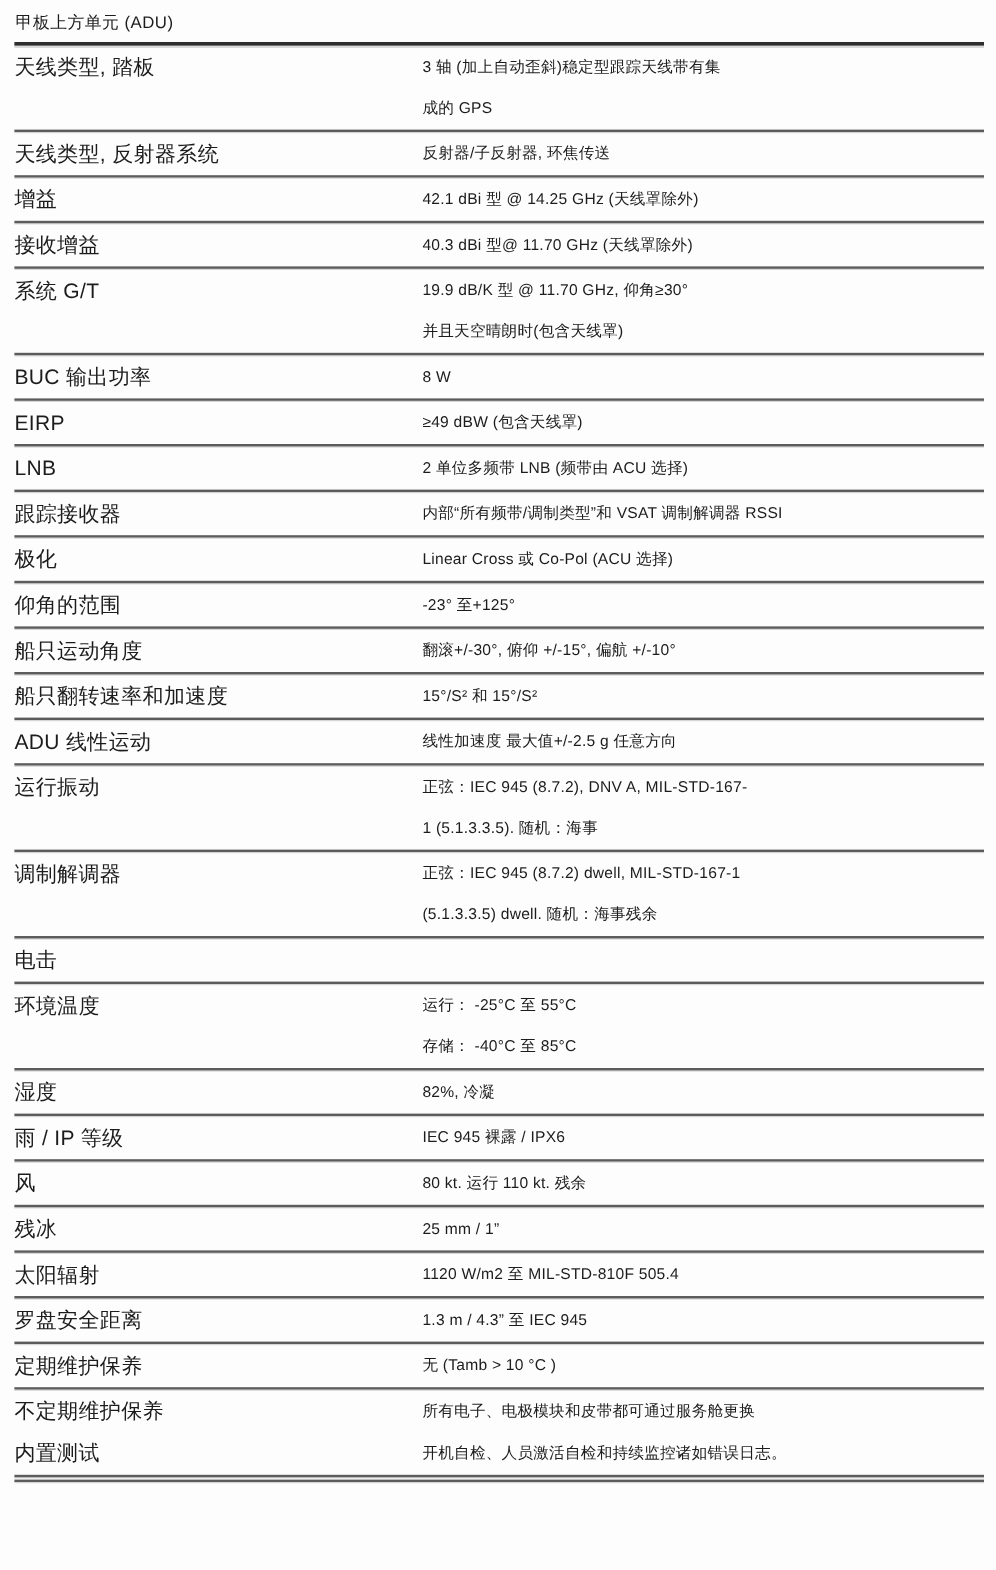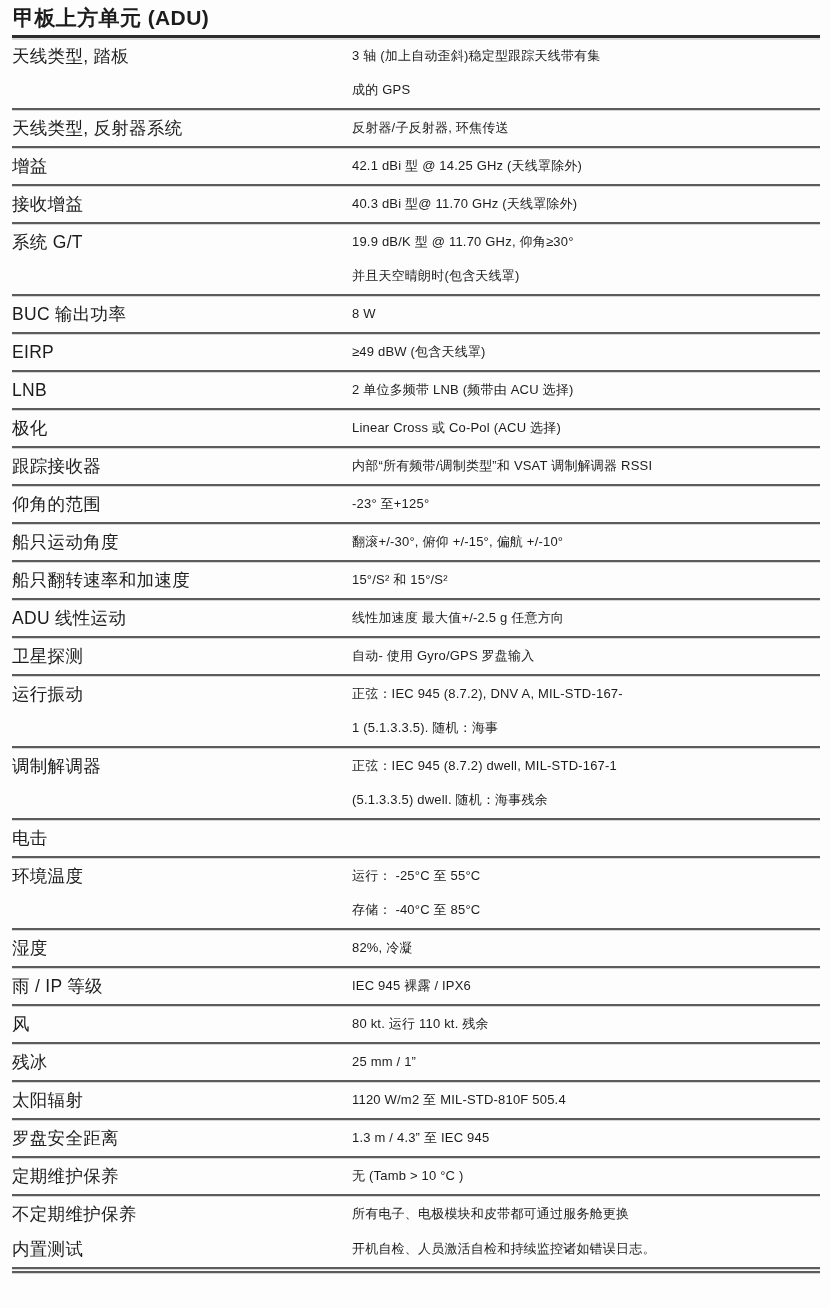--- a/index.html
+++ b/index.html
@@ -12,22 +12,22 @@
     margin: 0; padding: 0;
     width: 830px; height: 1308px;
     background: #fdfdfd;
     color: var(--text);
     font-family: "Liberation Sans", "DejaVu Sans", sans-serif;
     overflow: hidden;
   }
   .page { padding: 3px 10px 0 12px; }
 
   .page-title {
-    font-size: 21px;
-    font-weight: bold;
+    font-size: 14px;
+    font-weight: normal;
     margin: 2px 0 4px 1px;
     letter-spacing: 0.4px;
     line-height: 26px;
   }
   .header-rule {
     height: 3px;
     background: var(--rule-dark);
     box-shadow: 0 2px 0 rgba(130,130,130,.28);
   }
 
@@ -110,32 +110,32 @@
           <div class="line">≥49 dBW (包含天线罩)</div>
         </div>
       </div>
       <div class="row">
         <div class="label">LNB</div>
         <div class="value">
           <div class="line">2 单位多频带 LNB (频带由 ACU 选择)</div>
         </div>
       </div>
       <div class="row">
+        <div class="label">跟踪接收器</div>
+        <div class="value">
+          <div class="line">内部“所有频带/调制类型”和 VSAT 调制解调器 RSSI</div>
+        </div>
+      </div>
+      <div class="row">
         <div class="label">极化</div>
         <div class="value">
           <div class="line">Linear Cross 或 Co-Pol (ACU 选择)</div>
         </div>
       </div>
       <div class="row">
-        <div class="label">跟踪接收器</div>
-        <div class="value">
-          <div class="line">内部“所有频带/调制类型”和 VSAT 调制解调器 RSSI</div>
-        </div>
-      </div>
-      <div class="row">
         <div class="label">仰角的范围</div>
         <div class="value">
           <div class="line">-23° 至+125°</div>
         </div>
       </div>
       <div class="row">
         <div class="label">船只运动角度</div>
         <div class="value">
           <div class="line">翻滚+/-30°, 俯仰 +/-15°, 偏航 +/-10°</div>
         </div>
@@ -143,26 +143,20 @@
       <div class="row">
         <div class="label">船只翻转速率和加速度</div>
         <div class="value">
           <div class="line">15°/S² 和 15°/S²</div>
         </div>
       </div>
       <div class="row">
         <div class="label">ADU 线性运动</div>
         <div class="value">
           <div class="line">线性加速度 最大值+/-2.5 g 任意方向</div>
-        </div>
-      </div>
-      <div class="row">
-        <div class="label">卫星探测</div>
-        <div class="value">
-          <div class="line">自动- 使用 Gyro/GPS 罗盘输入</div>
         </div>
       </div>
       <div class="row">
         <div class="label">运行振动</div>
         <div class="value">
           <div class="line">正弦：IEC 945 (8.7.2), DNV A, MIL-STD-167-</div>
           <div class="line">1 (5.1.3.3.5). 随机：海事</div>
         </div>
       </div>
       <div class="row">

